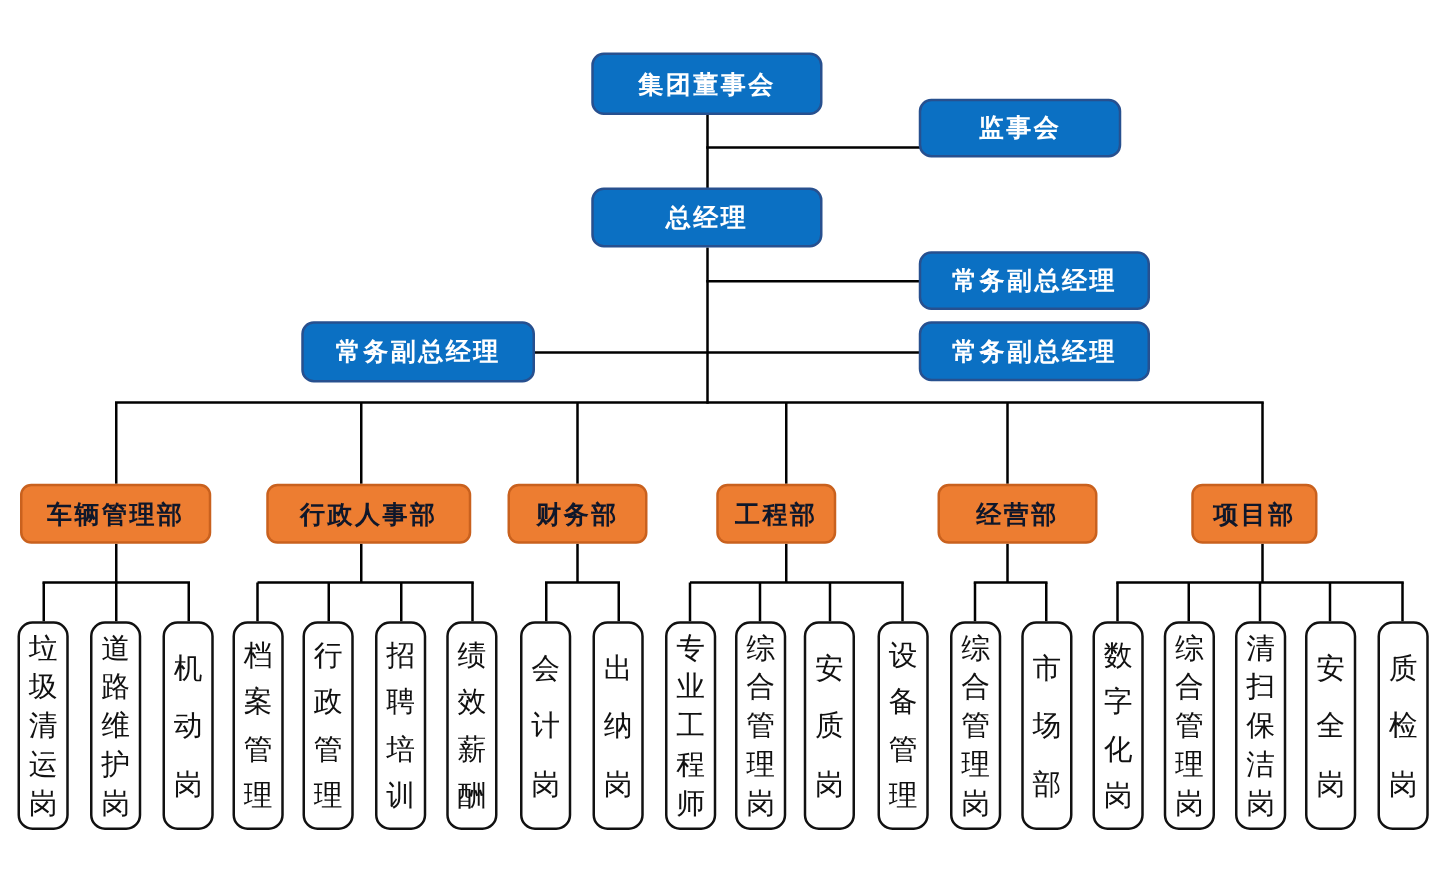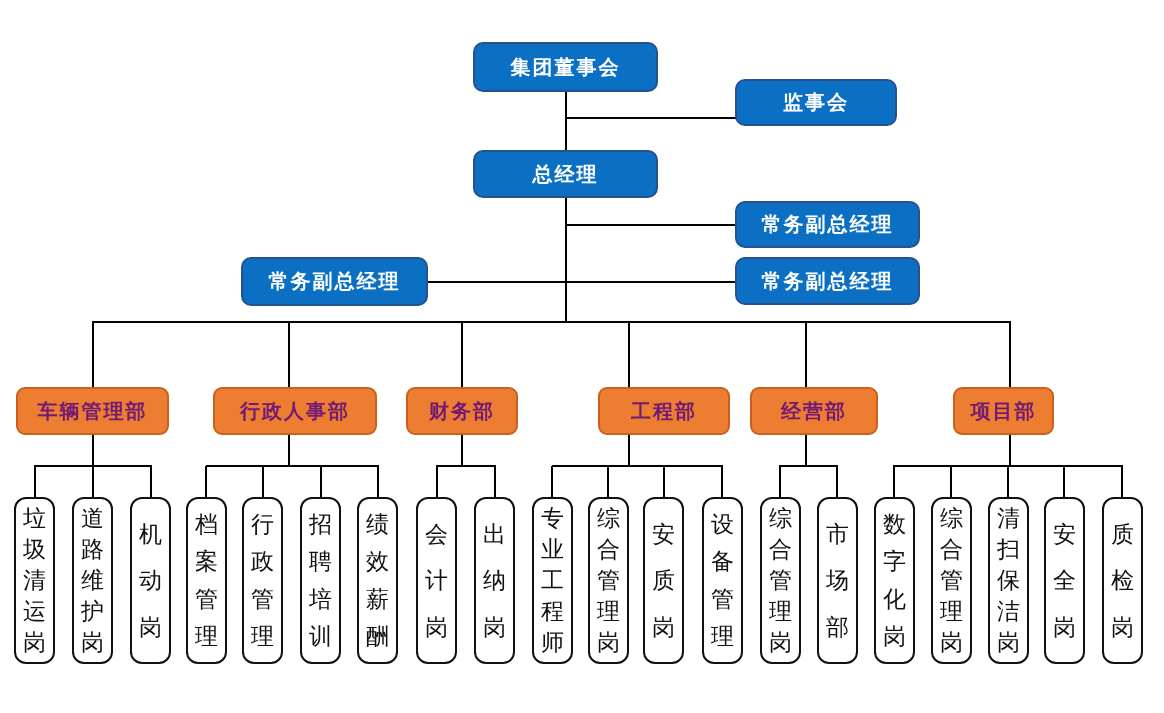--- a/index.html
+++ b/index.html
@@ -31,21 +31,21 @@
     display:flex; align-items:center; justify-content:center;
   }
 
   
   .dept {
     position:absolute;
     top:387px; height:48px;
     background:#ed7d31;
     border:2px solid #c9611e;
     border-radius:9px;
-    color:#701a75;
+    color:#0f172a;
     font-size:20px;
     font-weight:bold;
     letter-spacing:2px;
     display:flex; align-items:center; justify-content:center;
   }
 
   
   .post {
     position:absolute;
     top:497px; width:41px; height:167px;
@@ -117,21 +117,21 @@
   <div class="blue" style="left:473px;top:42px;width:185px;height:50px">集团董事会</div>
   <div class="blue" style="left:735px;top:79px;width:162px;height:47px">监事会</div>
   <div class="blue" style="left:473px;top:150px;width:185px;height:48px">总经理</div>
   <div class="blue" style="left:735px;top:201px;width:185px;height:47px">常务副总经理</div>
   <div class="blue" style="left:241px;top:257px;width:187px;height:49px">常务副总经理</div>
   <div class="blue" style="left:735px;top:257px;width:185px;height:48px">常务副总经理</div>
 
   <div class="dept" style="left:16px;width:153px">车辆管理部</div>
   <div class="dept" style="left:213px;width:164px">行政人事部</div>
   <div class="dept" style="left:406px;width:112px">财务部</div>
-  <div class="dept" style="left:598px;width:132px">工程部</div>
+  <div class="dept" style="left:573px;width:96px">工程部</div>
   <div class="dept" style="left:750px;width:128px">经营部</div>
   <div class="dept" style="left:953px;width:101px">项目部</div>
 
   <div class="post" style="left:14px">
       <span>垃</span>
       <span>圾</span>
       <span>清</span>
       <span>运</span>
       <span>岗</span>
     </div>

